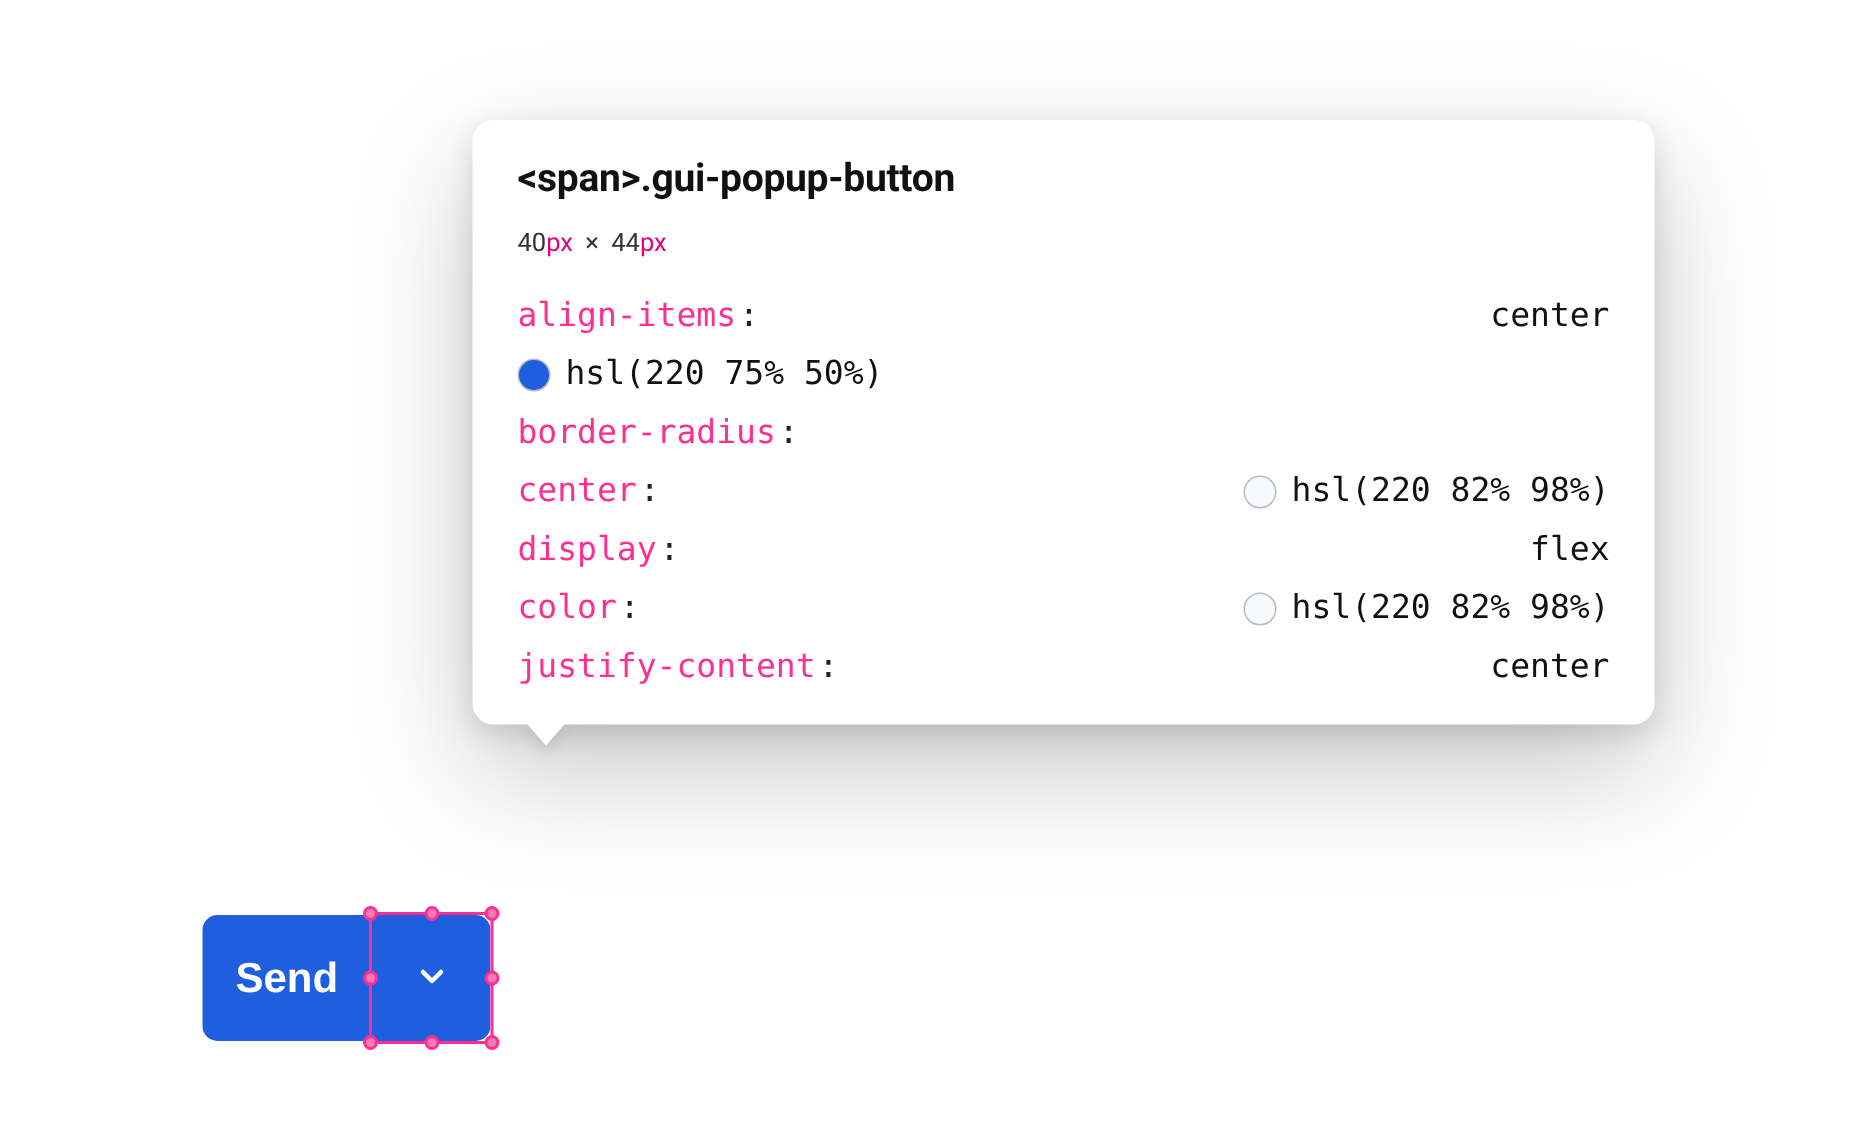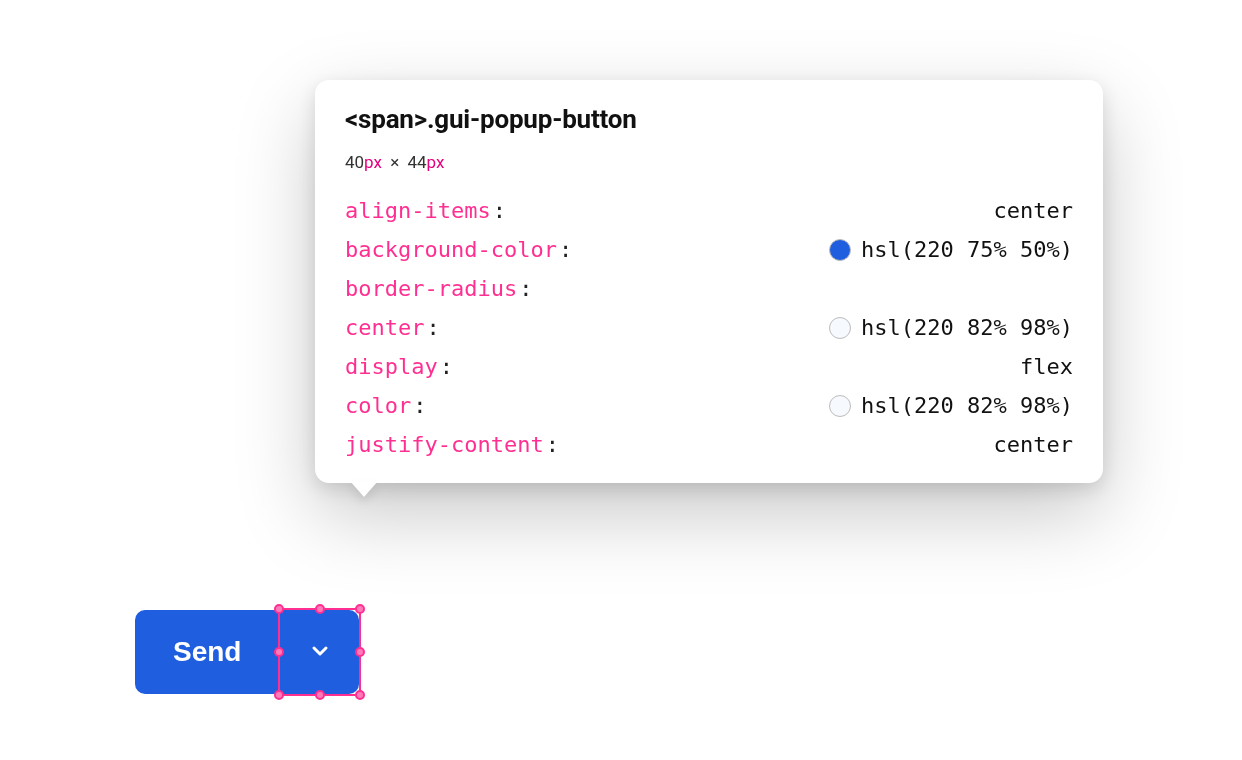--- a/index.html
+++ b/index.html
@@ -112,21 +112,21 @@
       overflow: visible;
     }
     .btn-main {
       background: #1f5edf;
       color: #ffffff;
       font-size: 28px;
       font-weight: 600;
       display: flex;
       align-items: center;
       justify-content: center;
-      padding: 0 38px;
+      padding: 0 22px;
       border-radius: 10px 0 0 10px;
       border: none;
       cursor: pointer;
     }
     .btn-popup {
       position: relative;
       background: #1f5edf;
       color: #ffffff;
       display: flex;
       align-items: center;
@@ -181,21 +181,20 @@
     </div>
 
     <div class="props">
       <div class="prop-row">
         <span class="prop-name">align-items</span>
         <span class="prop-value-wrap">
           <span>center</span>
         </span>
       </div>
       <div class="prop-row">
-        <span class="prop-name">background-color</span>
         <span class="prop-value-wrap">
           <span class="swatch" style="background:#1f5edf;"></span>
           <span>hsl(220 75% 50%)</span>
         </span>
       </div>
       <div class="prop-row">
         <span class="prop-name">border-radius</span>
       </div>
       <div class="prop-row">
         <span class="prop-name">center</span>

